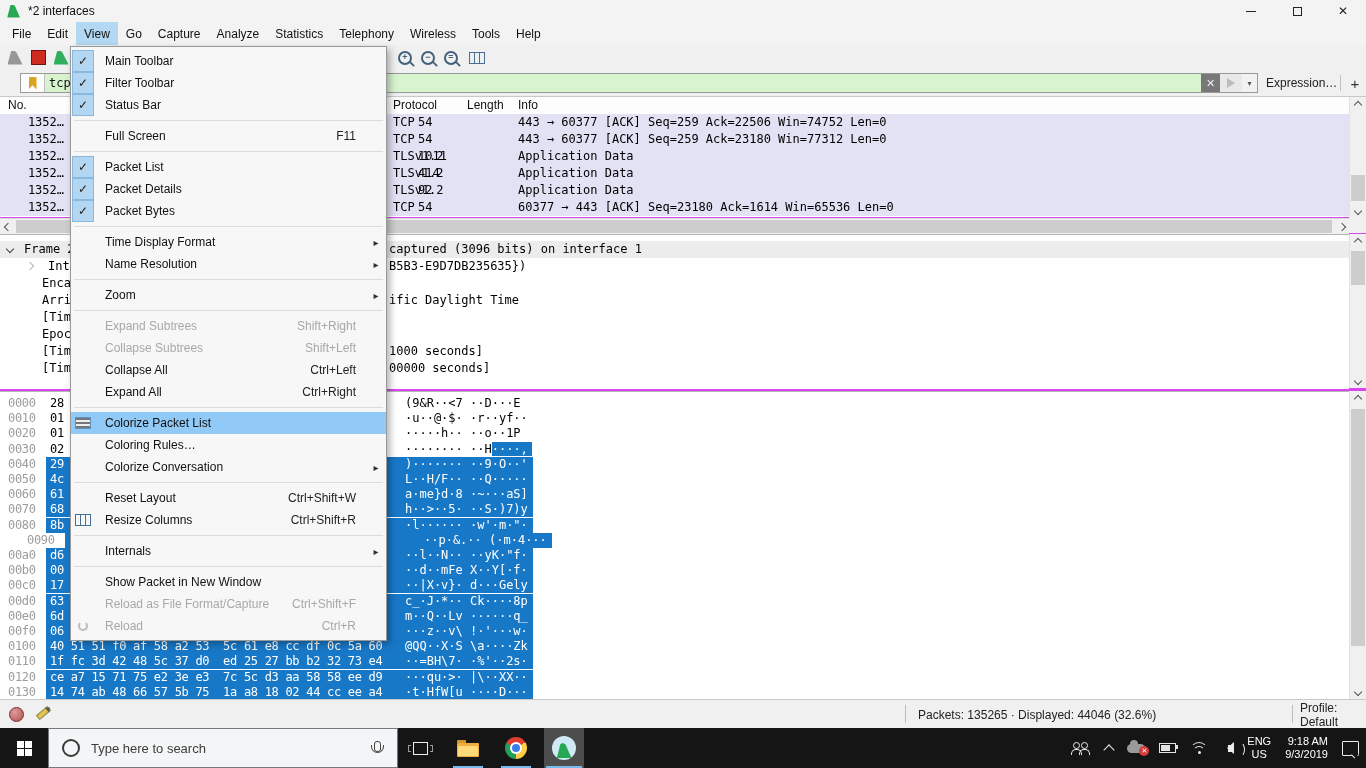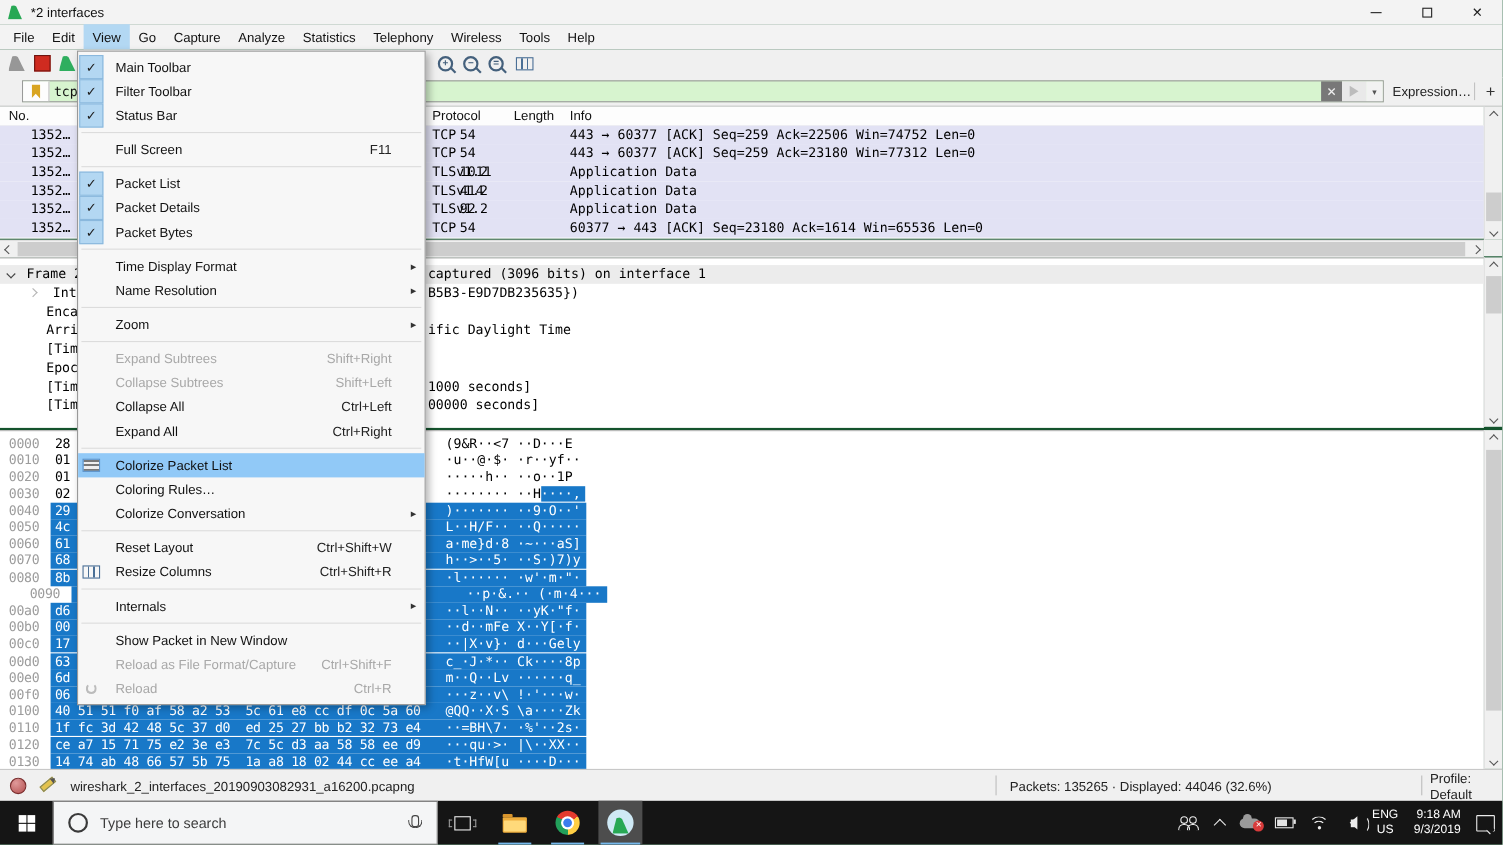--- a/index.html
+++ b/index.html
@@ -1,16 +1,16 @@
 <!DOCTYPE html>
 <html><head>
 <meta charset="utf-8">
 <style>
   html,body{margin:0;padding:0;background:#fff;}
-  #screen{position:relative;width:1366px;height:768px;overflow:hidden;background:#14532d;font-family:"Liberation Sans",sans-serif;-webkit-font-smoothing:antialiased;}
+  #screen{position:relative;width:1366px;height:768px;overflow:hidden;background:#d946ef;font-family:"Liberation Sans",sans-serif;-webkit-font-smoothing:antialiased;}
   .abs{position:absolute;}
   
   #titlebar{position:absolute;left:0;top:0;right:0;height:22px;background:#f3f3f3;display:flex;align-items:center;}
   .ws-fin{width:13px;height:13px;background:#27a854;clip-path:polygon(2% 100%,26% 6%,44% 0,60% 10%,100% 100%);}
   #title-icon{margin-left:7px;margin-right:8px;display:flex;}
   #title-text{font-size:12px;color:#111;}
   #win-controls{position:absolute;right:0;top:0;height:22px;display:flex;}
   .win-btn{width:46px;height:22px;display:flex;align-items:center;justify-content:center;}
   .glyph-min{width:10px;height:1px;background:#222;}
   .glyph-max{width:9px;height:9px;border:1px solid #222;box-sizing:border-box;}
@@ -634,21 +634,20 @@
         </span>
         <span class="mi-label">Reload</span>
         <span class="mi-short">Ctrl+R</span>
         <span class="mi-arrow"></span>
       </div>
     </div>
 
   <div id="statusbar">
     <span id="expert-dot"></span>
     <span id="pencil"></span>
-    <span id="sb-filename">wireshark_2_interfaces_20190903082931_a16200.pcapng</span>
     <span class="sb-div" style="left:905px"></span>
     <span id="sb-packets">Packets: 135265 · Displayed: 44046 (32.6%)</span>
     <span class="sb-div" style="left:1292px"></span>
     <span id="sb-profile">Profile: Default</span>
   </div>
 
   <div id="taskbar">
     <div id="start-button">
       <span class="winlogo">
           <span></span>

